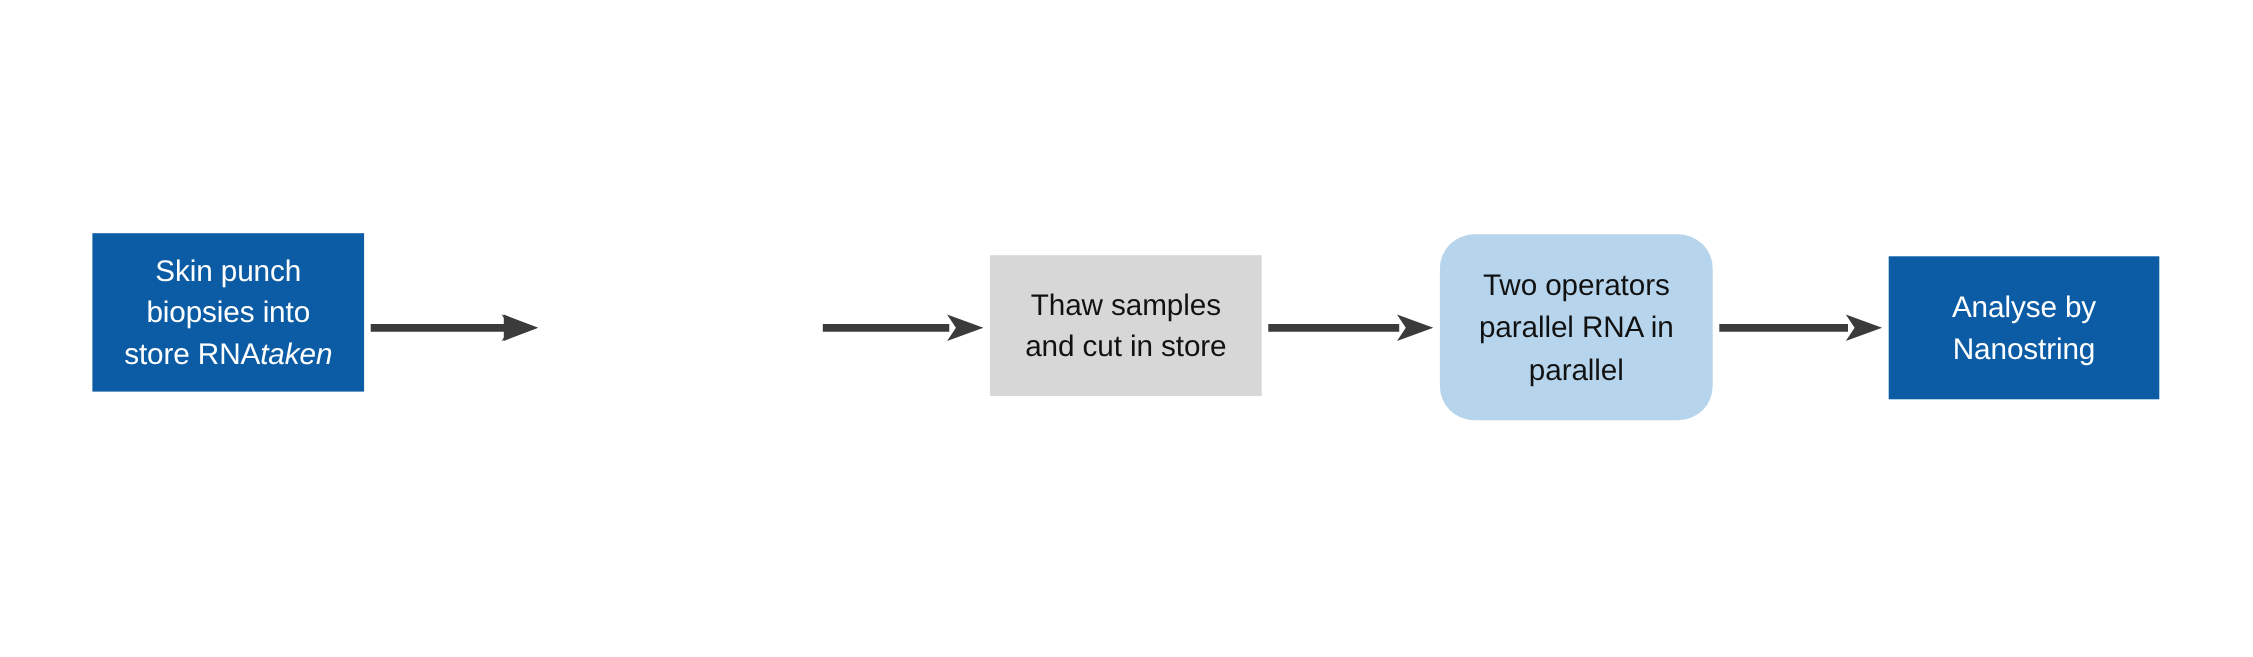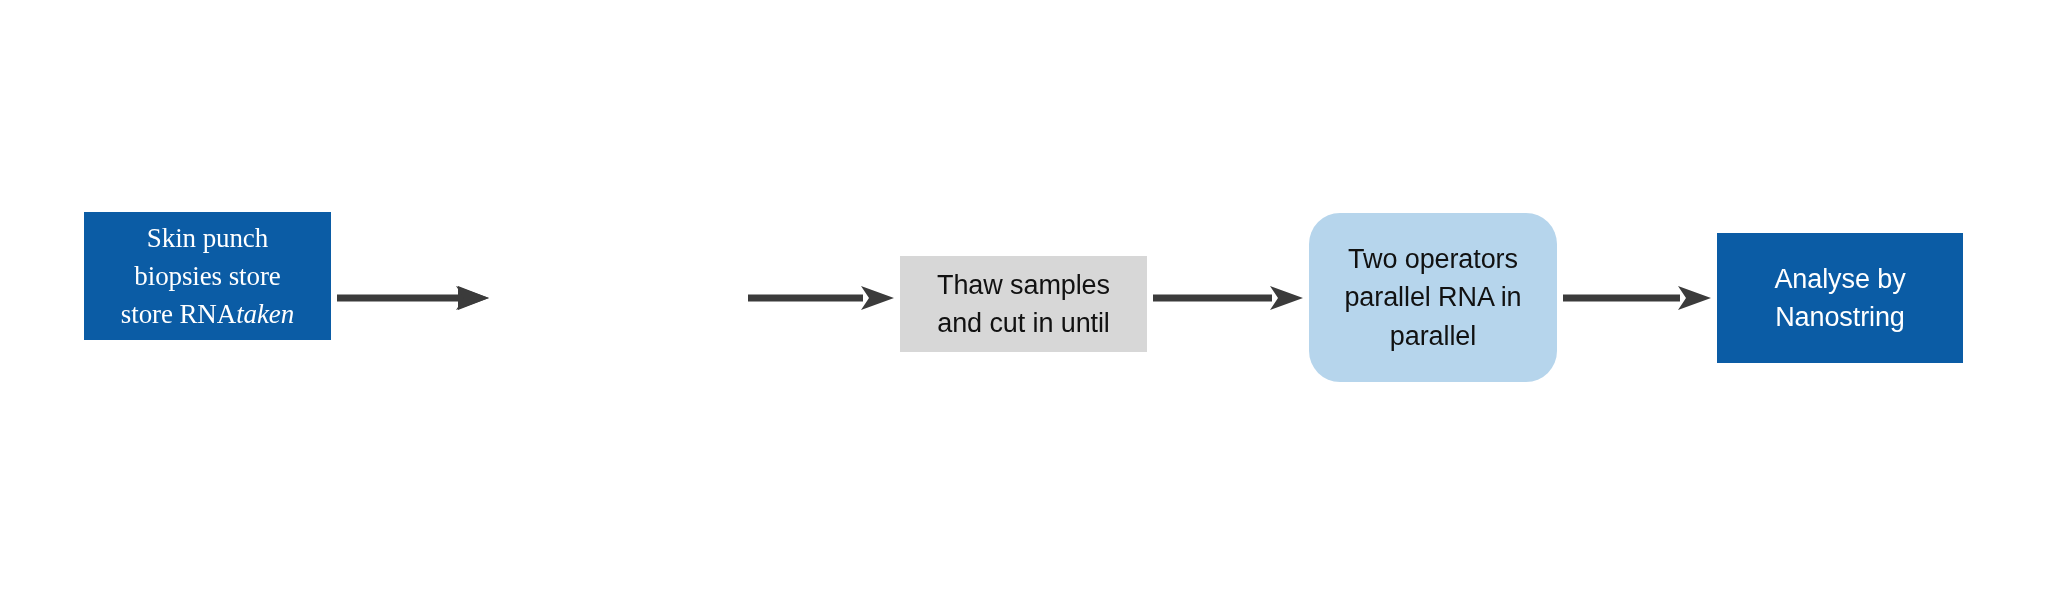--- a/index.html
+++ b/index.html
@@ -47,42 +47,42 @@
     height: 40px;
     display: block;
   }
   .arrow svg { display: block; overflow: visible; }
 </style>
 </head>
 <body>
 
 <div id="canvas">
 
-  <div class="flow-box dark" style="left:84px; top:212px; width:247px; height:128px;font-family:Liberation Serif, serif;">
-    <span class="label"><span>Skin punch</span><br><span>biopsies store</span><br><span>store RNA</span><span class="ital">taken</span></span>
+  <div class="flow-box dark" style="left:84px; top:212px; width:247px; height:144px;">
+    <span class="label"><span>Skin punch</span><br><span>biopsies into</span><br><span>store RNA</span><span class="ital">taken</span></span>
   </div>
 
   <div class="arrow" style="left:337px; top:278px; width:152px;">
     <svg width="152" height="40" viewBox="0 0 152 40">
       <path d="M0,16.5 L121,16.5 L121,8 L152,20 L121,32 L121,23.5 L0,23.5 Z
                M121,20 L133,20 Z" fill="#3B3B3B"></path>
       <path d="M119,8 L152,20 L119,32 L127,20 Z" fill="#3B3B3B"></path>
     </svg>
   </div>
 
 
   <div class="arrow" style="left:748px; top:278px; width:146px;">
     <svg width="146" height="40" viewBox="0 0 146 40">
       <path d="M0,16.5 L115,16.5 L115,23.5 L0,23.5 Z" fill="#3B3B3B"></path>
       <path d="M113,8 L146,20 L113,32 L121,20 Z" fill="#3B3B3B"></path>
     </svg>
   </div>
 
-  <div class="flow-box grey" style="left:900px; top:232px; width:247px; height:96px;margin-top:24px;">
-    <span class="label"><span>Thaw samples</span><br><span>and cut in until</span></span>
+  <div class="flow-box grey" style="left:900px; top:232px; width:247px; height:128px;">
+    <span class="label"><span>Thaw samples</span><br><span>and cut in store</span></span>
   </div>
 
   <div class="arrow" style="left:1153px; top:278px; width:150px;">
     <svg width="150" height="40" viewBox="0 0 150 40">
       <path d="M0,16.5 L119,16.5 L119,23.5 L0,23.5 Z" fill="#3B3B3B"></path>
       <path d="M117,8 L150,20 L117,32 L125,20 Z" fill="#3B3B3B"></path>
     </svg>
   </div>
 
   <div class="flow-box light" style="left:1309px; top:213px; width:248px; height:169px;border-radius:31px;">

